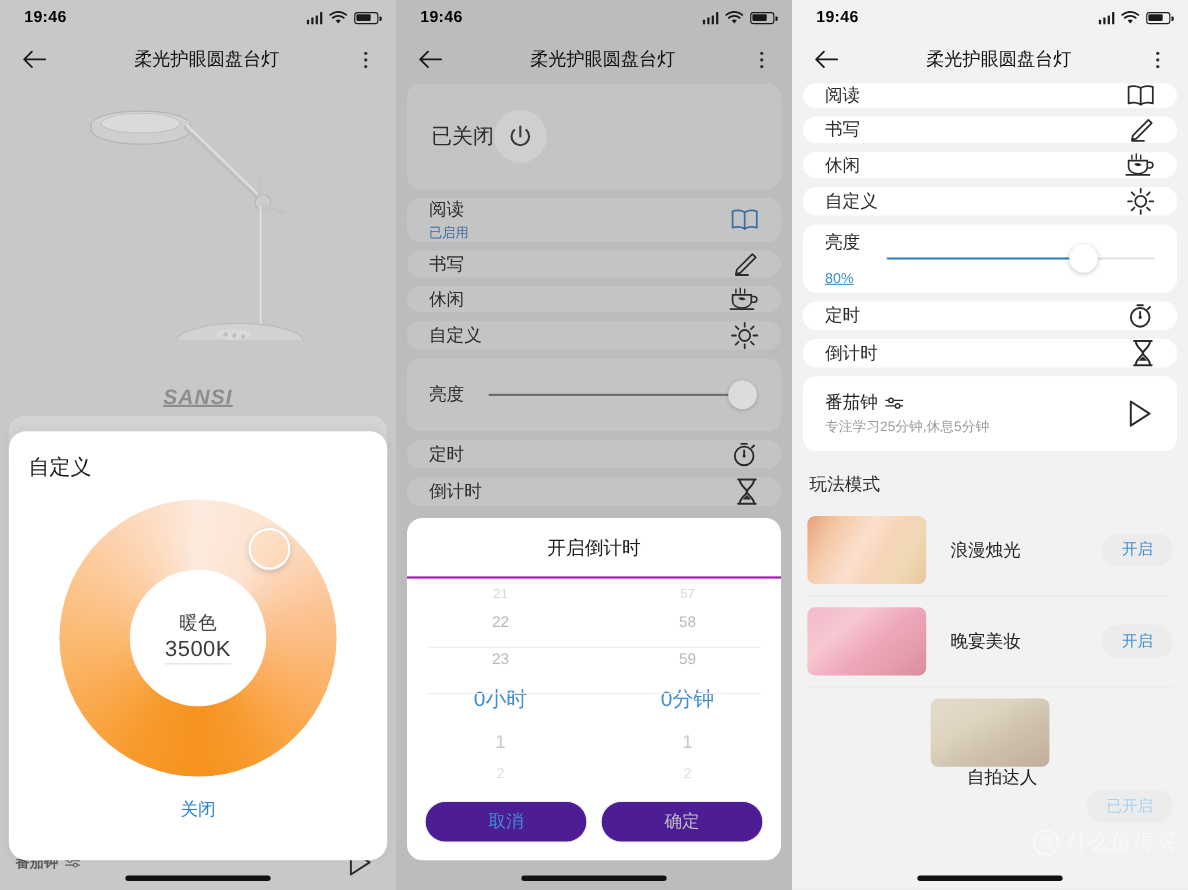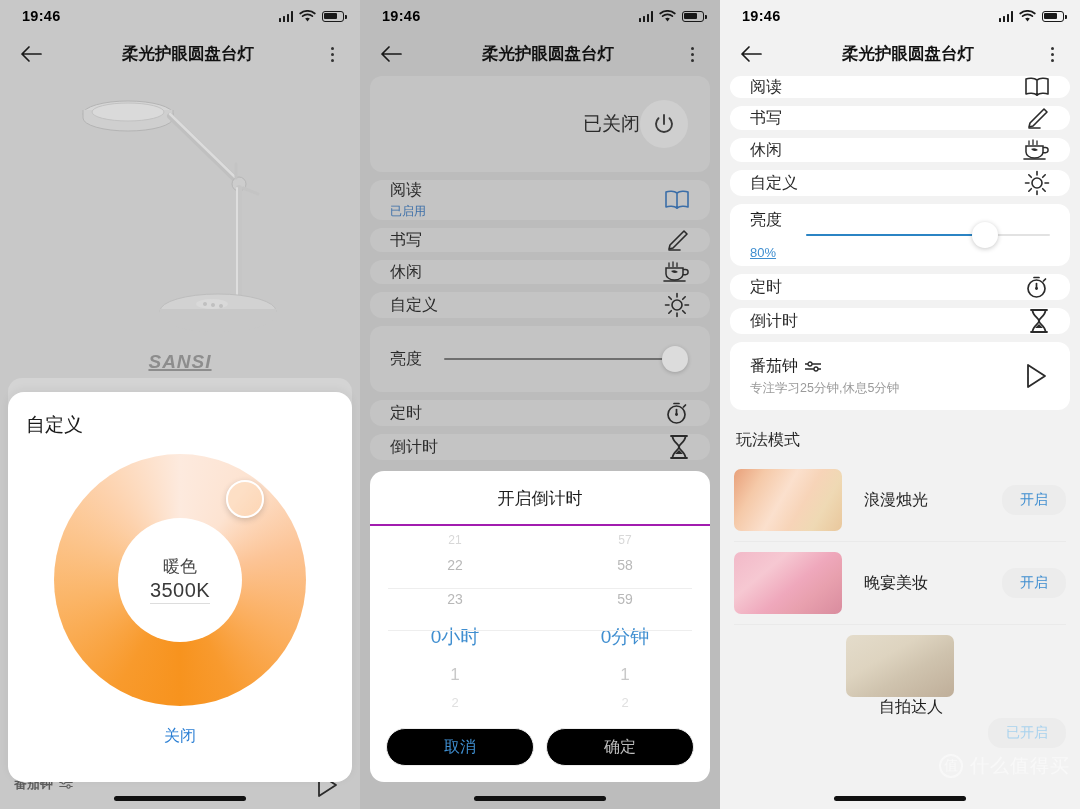--- a/index.html
+++ b/index.html
@@ -22,21 +22,21 @@
   .sig i { width: 2.5px; background: #1a1a1a; display: block; border-radius: .5px; }
   .sig i:nth-child(1){height:4px}.sig i:nth-child(2){height:6px}
   .sig i:nth-child(3){height:8px}.sig i:nth-child(4){height:11px}
   .batt { width: 22px; height: 11px; border: 1.4px solid #1a1a1a; border-radius: 3px; position: relative; padding: 1.2px; }
   .batt::after { content:""; position:absolute; right:-3.5px; top:3px; width:2px; height:4px; background:#1a1a1a; border-radius:0 1px 1px 0; }
   .batt b { display:block; height:100%; background:#1a1a1a; border-radius:1px; }
 
   
   .titlebar { height: 44px; display: flex; align-items: center; position: relative; padding: 0 16px; }
   .back { width: 30px; height: 30px; display:flex; align-items:center; justify-content:center; cursor:pointer; }
-  .title { position: absolute; left: 16px; right: 0; text-align: center; font-size: 16.5px; font-weight: 700; color:#111; pointer-events:none; }
+  .title { position: absolute; left: 16px; right: 0; text-align: center; font-size: 16.5px; font-weight: 400; color:#111; pointer-events:none; }
   .dots { margin-left: auto; width: 24px; height: 24px; display:flex; flex-direction:column; align-items:center; justify-content:center; gap:3px; cursor:pointer; }
   .dots i { width: 3px; height: 3px; border-radius: 50%; background: #333; display:block; }
 
   
   .p1 { background: #c8c8c8; }
   .lamp-area { height: 330px; position: relative; }
   .sansi { position:absolute; left:0; right:0; top:275px; text-align:center;
            font-size: 19px; font-weight: 800; font-style: italic; letter-spacing: 1px;
            color:#8d8d8d; text-decoration: underline; text-decoration-thickness: 2px; }
   .behind-card { position:absolute; left:8px; right:8px; top:378px; height:40px;
@@ -62,21 +62,21 @@
   .knob { position:absolute; width:38px; height:38px; border-radius:50%;
           border:2px solid #fff; background:rgba(253,214,176,.35);
           box-shadow:0 2px 6px rgba(0,0,0,.18); left:172px; top:26px; cursor:grab; }
   .close-link { text-align:center; font-size:16px; color:#2b7fd4; margin-top:20px; cursor:pointer; }
 
   
   .p2 { background: #bcbcbc; }
   .p2 .statusbar, .p2 .titlebar { filter: brightness(.93); }
   .cards { padding: 0 10px; }
   .card { background:#c4c4c4; border-radius:12px; margin-bottom:8px; }
-  .power-card { height:96px; display:flex; align-items:center; justify-content:flex-end; padding:0 22px; }
+  .power-card { height:96px; display:flex; align-items:center; justify-content:flex-start; padding:0 22px; }
   .power-text { font-size:19px; color:#2b2b2b; }
   .power-btn { width:48px; height:48px; border-radius:50%; background:#cfcfcf;
                display:flex; align-items:center; justify-content:center; cursor:pointer; }
   .grid2 { display:flex; gap:8px; margin-bottom:8px;flex-direction:column; }
   .mode { flex:1; background:#c4c4c4; border-radius:12px; height:70px;
           display:flex; align-items:center; justify-content:space-between; padding:0 20px; cursor:pointer; }
   .mode-label { font-size:16px; color:#2b2b2b; }
   .mode-sub { font-size:12px; color:#3b6ea8; margin-top:2px; }
   .bright-card { height:66px; display:flex; align-items:center; padding:0 20px; }
   .bright-lab { font-size:16px; color:#2b2b2b; }
@@ -92,21 +92,21 @@
   .picker { display:flex; position:relative; padding: 6px 0 2px; }
   .col { flex:1; text-align:center; }
   .row-f { font-size:12px; color:#d8d8d8; height:16px; line-height:16px; }
   .row-d { font-size:14px; color:#b8b8b8; height:34px; line-height:34px; }
   .row-sel { font-size:19px; color:#3f8ed0; height:42px; line-height:42px; }
   .row-n { font-size:17px; color:#c9c9c9; height:34px; line-height:34px; }
   .row-n2 { font-size:13px; color:#e0e0e0; height:22px; line-height:22px; }
   .sel-lines { position:absolute; left:18px; right:18px; pointer-events:none; }
   .sel-lines .l { position:absolute; left:0; right:0; height:1px; background:#eeeeee; }
   .dlg-actions { display:flex; gap:12px; padding:12px 16px 16px; }
-  .dlg-btn { flex:1; height:38px; border-radius:19px; border:1px solid #ededed; background:#000000;
+  .dlg-btn { flex:1; height:38px; border-radius:19px; border:1px solid #ededed; background:#4c1d95;
              display:flex; align-items:center; justify-content:center; font-size:16px; cursor:pointer; }
   .btn-cancel { color:#3f8ed0; }
   .btn-ok { color:#bdbdbd; }
 
   
   .p3 { background:#f2f2f2; }
   .p3 .cards { padding: 0 10px; }
   .wcard { background:#fff; border-radius:12px; margin-bottom:8px; }
   .wmode { flex:1; background:#fff; border-radius:12px; height:70px;
            display:flex; align-items:center; justify-content:space-between; padding:0 20px; cursor:pointer; }

